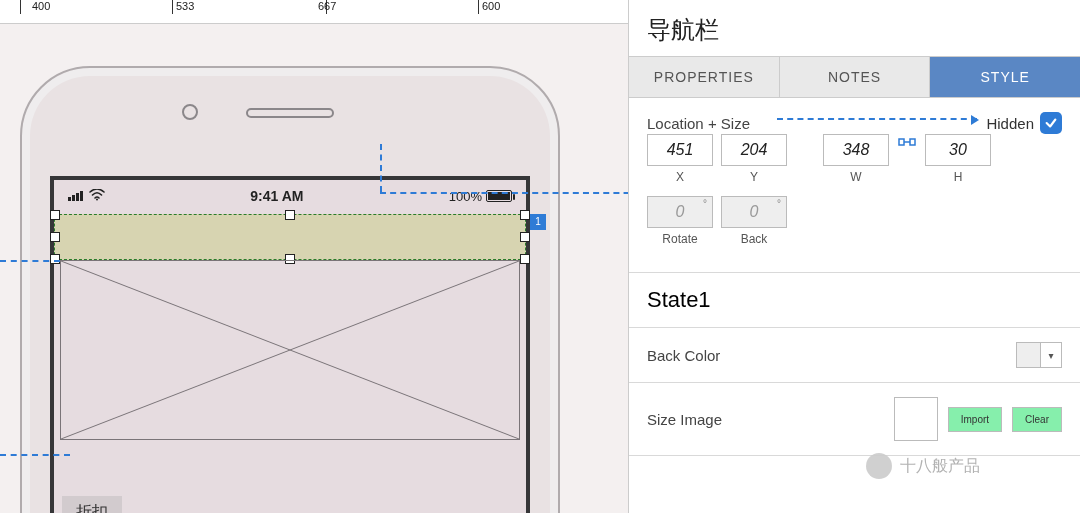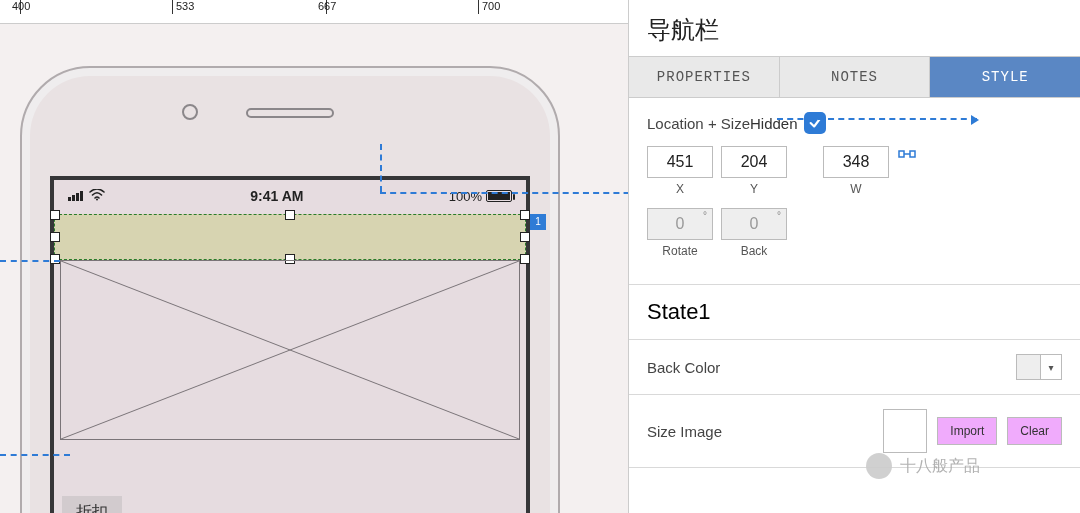--- a/index.html
+++ b/index.html
@@ -93,39 +93,39 @@
   }
   .insp-title {
     padding: 14px 18px 10px; font-size: 24px; color: #222;
   }
   .tabs {
     display: flex; border-top: 1px solid #ccc; border-bottom: 1px solid #ccc;
     background: #e9e9e9;
   }
   .tab {
     flex: 1; text-align: center; padding: 12px 0; font-size: 14px; letter-spacing: 1px;
-    color: #555; cursor: pointer; border-right: 1px solid #ccc; font-family: Liberation Mono, monospace;
+    color: #555; cursor: pointer; border-right: 1px solid #ccc;
   }
   .tab:last-child { border-right: none; }
   .tab.active { background: #5a87c4; color: #fff; }
 
   .section { padding: 14px 18px; border-bottom: 1px solid #d9d9d9; position: relative; }
-  .sec-head { display: flex; justify-content: flex-start; align-items: center; color: #444; font-size: 15px; margin-bottom: 12px; }
+  .sec-head { display: flex; justify-content: space-between; align-items: center; color: #444; font-size: 15px; }
   .hidden-toggle { display: flex; align-items: center; gap: 6px; font-size: 15px; color: #333; }
   .checkbox {
     width: 22px; height: 22px; background: #2e7bd6; border-radius: 5px;
     display: flex; align-items: center; justify-content: center;
   }
   .checkbox svg { width: 14px; height: 14px; }
 
   .inputs-row { display: flex; gap: 8px; align-items: flex-start; margin-bottom: 12px; }
   .field { display: flex; flex-direction: column; align-items: center; gap: 4px; }
   .field input {
     width: 66px; height: 32px; border: 1px solid #bbb; text-align: center;
-    font-size: 16px; color: #222; background: #fff;
+    font-size: 16px; color: #222; background: #fff; font-style: italic;
   }
   .field input[disabled] { background: #eee; color: #999; }
   .field .lbl { font-size: 12px; color: #555; }
   .wh-link {
     width: 20px; height: 16px; display:flex; align-items:center; justify-content:center; color:#2e7bd6; font-size:14px;
   }
 
   .state-title { font-size: 22px; color: #000000; padding: 14px 18px; border-bottom: 1px solid #d9d9d9; }
 
   .prop-row {
@@ -134,21 +134,21 @@
   }
   .swatch-dd {
     display:flex; align-items:center; border:1px solid #bbb; height:26px;
   }
   .swatch { width:24px; height:24px; background:#eee; border-right:1px solid #bbb; }
   .dd-caret { width:20px; text-align:center; color:#555; font-size:10px; }
 
   .img-controls { display:flex; align-items:center; gap:10px; }
   .img-thumb { width:44px; height:44px; border:1px solid #bbb; background:#fff; }
   .btn {
-    padding: 6px 12px; border:1px solid #bbb; background:#f0abfc; font-size:12px; color:#333; cursor:pointer;
+    padding: 6px 12px; border:1px solid #bbb; background:#86efac; font-size:10px; color:#333; cursor:pointer;
   }
 
   .watermark {
     position:absolute; right:100px; bottom:34px; display:flex; align-items:center; gap:8px;
     color:#aaa; font-size:16px; z-index:10; opacity:0.9;
   }
   .wm-circle { width:26px; height:26px; border-radius:50%; background:#ccc; }
 
   
   .annot-arrow {
@@ -158,27 +158,27 @@
   .annot-arrow::after {
     content:""; position:absolute; right:-2px; top:-5px; width:0; height:0;
     border-top:5px solid transparent; border-bottom:5px solid transparent; border-left:8px solid #2e7bd6;
   }
 </style>
 </head>
 <body>
 
 <div class="ruler">
   <div class="tick major" style="left:20px"></div>
-  <div class="tick-label" style="left:8px">400</div>
+  <div class="tick-label" style="left:28px">400</div>
   <div class="tick major" style="left:172px"></div>
   <div class="tick-label" style="left:172px">533</div>
   <div class="tick major" style="left:326px"></div>
   <div class="tick-label" style="left:314px">667</div>
   <div class="tick major" style="left:478px"></div>
-  <div class="tick-label" style="left:478px">700</div>
+  <div class="tick-label" style="left:478px">600</div>
 </div>
 
 <div class="canvas">
   <div class="phone">
     <div class="phone-camera"></div>
     <div class="phone-speaker"></div>
     <div class="phone-screen">
       <div class="status-bar">
         <div class="status-left">
           <div class="bars">
@@ -270,20 +270,24 @@
       </div>
       <div class="field" style="gap:2px">
         <div class="wh-link">
           <svg width="18" height="14" viewBox="0 0 18 14">
               <rect x="1" y="4" width="5" height="6" stroke="#2e7bd6" stroke-width="1.5" fill="none"></rect>
               <rect x="12" y="4" width="5" height="6" stroke="#2e7bd6" stroke-width="1.5" fill="none"></rect>
               <line x1="6" y1="7" x2="12" y2="7" stroke="#2e7bd6" stroke-width="1.5"></line>
             </svg>
         </div>
       </div>
+      <div class="field">
+        <input value="30" style="">
+        <span class="lbl">H</span>
+      </div>
     </div>
 
     <div class="inputs-row">
       <div class="field" style="position:relative">
         <input disabled="" value="0" style="">
         <span style="position:absolute; right:6px; top:2px; font-size:10px; color:#888">°</span>
         <span class="lbl">Rotate</span>
       </div>
       <div class="field" style="position:relative">
         <input disabled="" value="0" style="">

